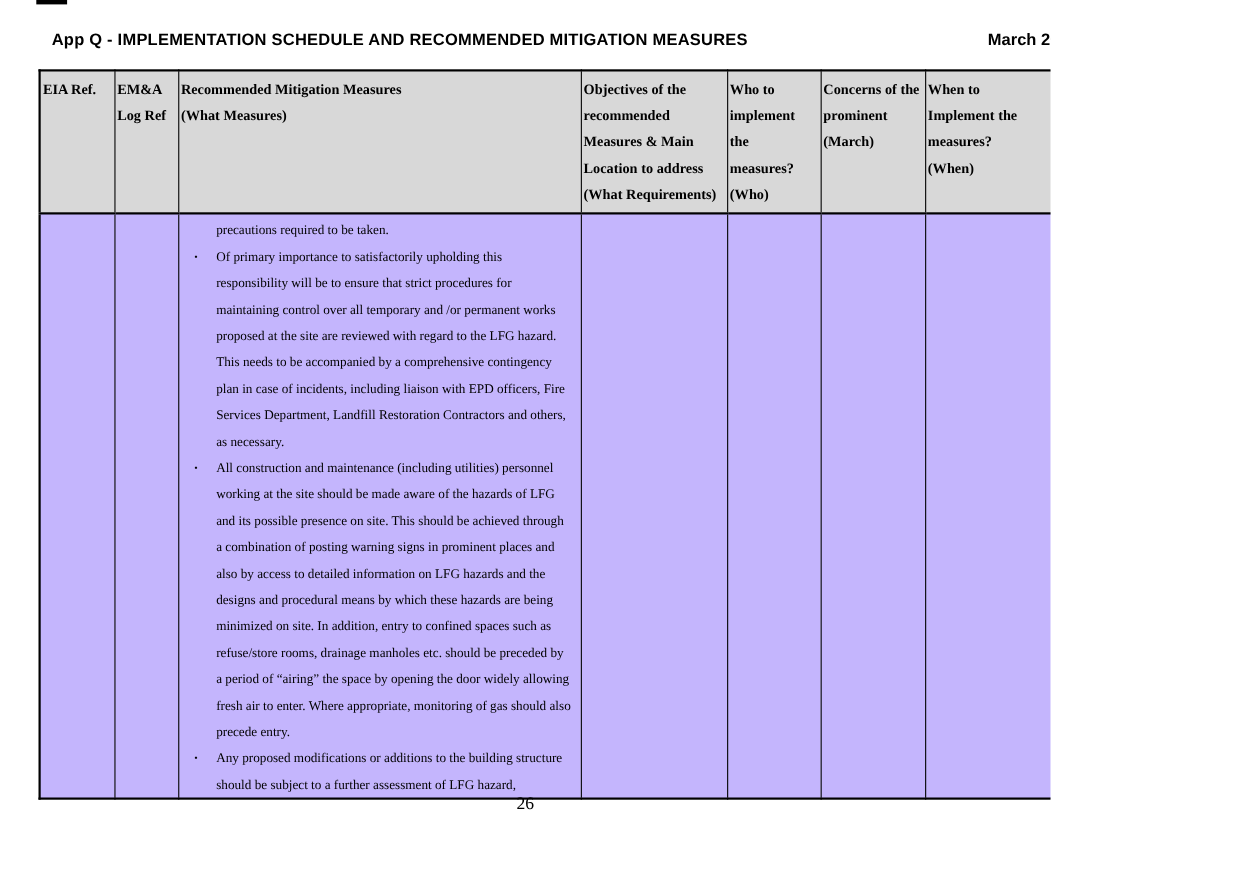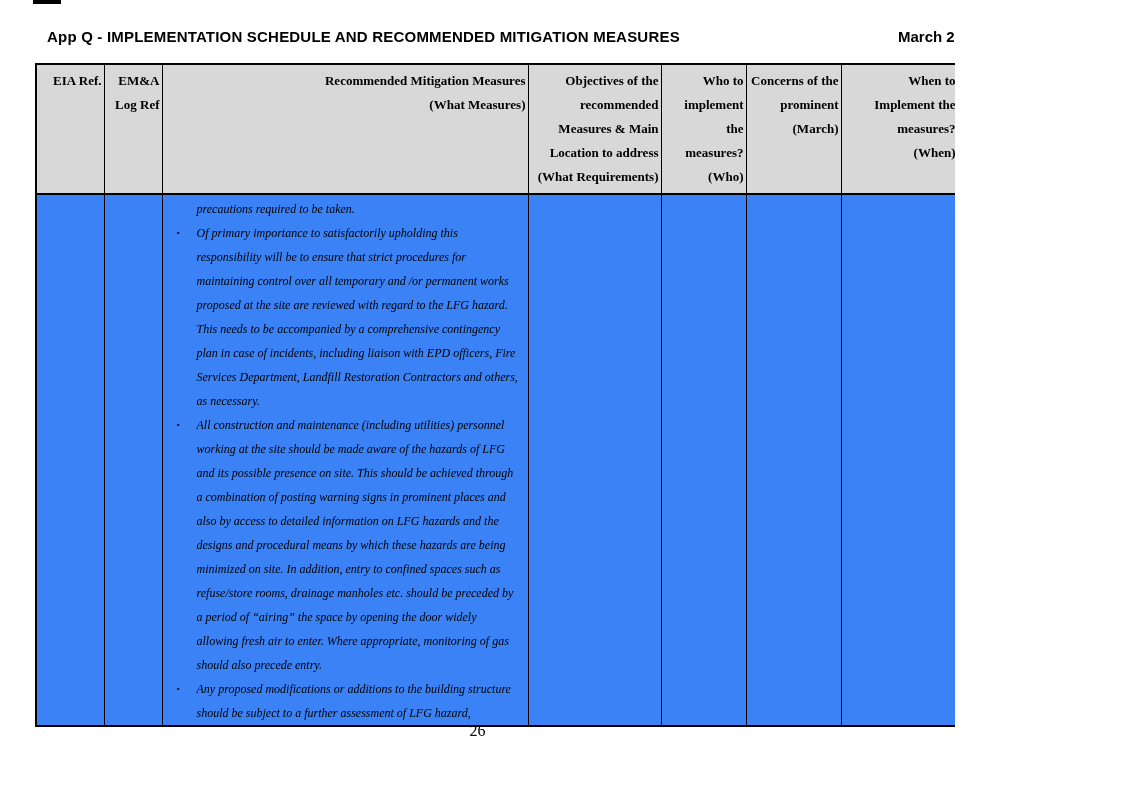--- a/index.html
+++ b/index.html
@@ -54,29 +54,28 @@
   col.c7 { width: 99px; }
   th {
     background: #d8d8d8;
     border: 1px solid #000000;
     border-bottom: 2px solid #000000;
     vertical-align: top;
     height: 120px;
     padding: 4px 2px;
     font-weight: bold;
     font-size: 13px;
-    text-align: right;
+    text-align: left;
   }
   th .hl { line-height: 24px; white-space: nowrap; }
   td {
     border: 1px solid #000000;
-    background: #3b82f6;
+    background: #c4b5fd;
     vertical-align: top;
     height: 528px;
-    font-style: italic;
   }
   td.measures {
     font-size: 12px;
     padding: 2px 7px 0 0;
     text-align: left;
   }
   .cont-line {
     padding-left: 34px;
     line-height: 24px;
   }

